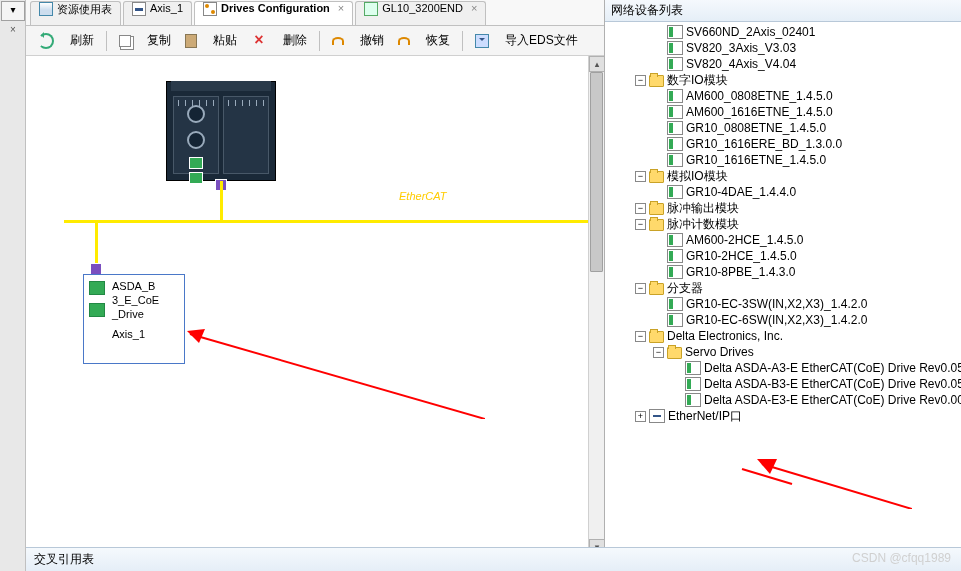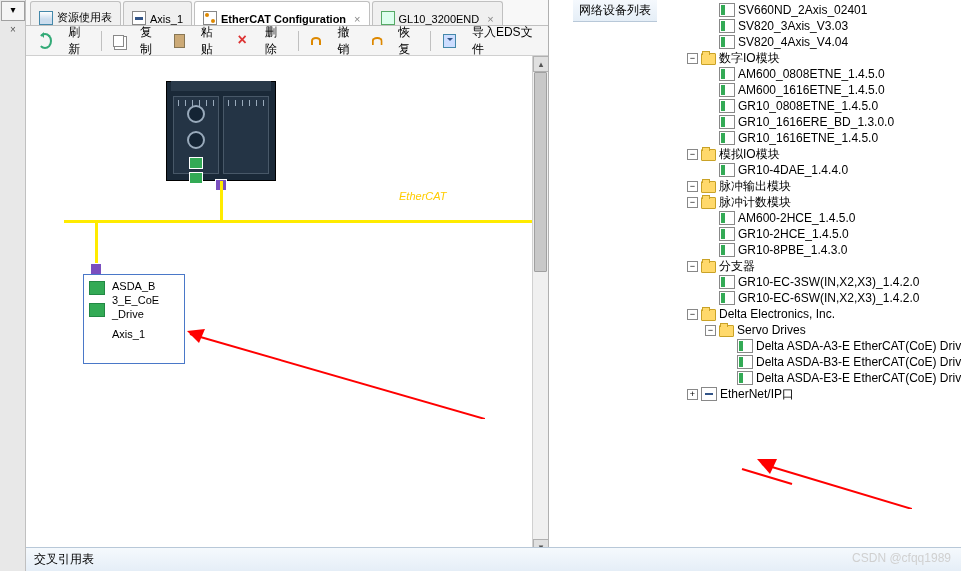--- a/index.html
+++ b/index.html
@@ -7,21 +7,21 @@
     
     .outer { display: flex; width: 961px; height: 571px; }
     
     .left-rail { width: 26px; background: #e8e8e8; border-right: 1px solid #c0c0c0; display: flex; flex-direction: column; }
     .left-rail-btn { width: 24px; height: 20px; border: 1px solid #a0a0a0; background: #f5f5f5; margin: 1px; font-size: 10px; text-align: center; line-height: 16px; cursor: pointer; }
     .left-rail-x { width: 24px; height: 16px; margin: 2px 1px; font-size: 10px; color: #555; text-align: center; cursor: pointer; }
     
     .main-col { flex: 1; display: flex; flex-direction: column; border-right: 1px solid #b0b0b0; min-width: 0; }
     
     .tabs { height: 26px; background: #f8f8f8; display: flex; border-bottom: 1px solid #c0c0c0; padding-left: 4px; align-items: flex-end; }
-    .tab { height: 24px; padding: 0 8px; border: 1px solid #c0c0c0; border-bottom: none; background: #f0f0f0; display: flex; align-items: flex-end; gap: 4px; margin-right: 2px; border-radius: 3px 3px 0 0; cursor: pointer; white-space: nowrap; font-size: 11px; }
+    .tab { height: 24px; padding: 0 8px; border: 1px solid #c0c0c0; border-bottom: none; background: #f0f0f0; display: flex; align-items: flex-start; gap: 4px; margin-right: 2px; border-radius: 3px 3px 0 0; cursor: pointer; white-space: nowrap; font-size: 11px; }
     .tab.active { background: #fff; font-weight: bold; }
     .tab-x { color: #888; font-weight: normal; margin-left: 4px; cursor: pointer; }
     .tab-icon { width: 14px; height: 14px; display: inline-block; }
     .ic-table { background: linear-gradient(#fff,#cde 60%); border: 1px solid #48a; }
     .ic-axis { background: #fff; border: 1px solid #888; position: relative; }
     .ic-axis::after { content: ''; position: absolute; left: 2px; top: 5px; width: 8px; height: 3px; background: #358; }
     .ic-net { border: 1px solid #888; background: #fff; position: relative; }
     .ic-net::before, .ic-net::after { content:''; position:absolute; width:4px; height:4px; border-radius:50%; background:#d80; }
     .ic-net::before { left:1px; top:1px; } .ic-net::after { right:1px; bottom:1px; }
     .ic-mod { background: #dfe; border: 1px solid #5a6; }
@@ -69,21 +69,21 @@
     .axis-txt { margin-top:6px; }
     
     .arrow1 { position:absolute; left:159px; top:273px; width:300px; height:90px; pointer-events:none; }
     
     .scrollbar-h { position:absolute; left:0; right:16px; bottom:0; height:16px; background:#f0f0f0; border-top:1px solid #d0d0d0; }
     .scrollbar-v { position:absolute; right:0; top:0; bottom:16px; width:16px; background:#f0f0f0; border-left:1px solid #d0d0d0; }
     .sb-btn { width:16px; height:16px; background:#e0e0e0; border:1px solid #b0b0b0; position:absolute; font-size:9px; text-align:center; line-height:14px; color:#555; cursor:pointer; }
     .sb-thumb-h { position:absolute; left:16px; top:1px; bottom:1px; width:100px; background:#c8c8c8; border:1px solid #a0a0a0; border-radius:1px; }
     .sb-thumb-v { position:absolute; top:16px; left:1px; right:1px; height:200px; background:#c8c8c8; border:1px solid #a0a0a0; border-radius:1px; }
     
-    .side-col { width: 412px; display:flex; background:#fff;padding-left:24px; }
+    .side-col { width: 356px; display:flex; flex-direction:column; background:#fff; }
     .side-header { height: 22px; background: linear-gradient(#f5f9fd,#e5eef7); border-bottom:1px solid #b8c8d8; padding:0 6px; display:flex; align-items:center; font-size:12px; }
     .tree-wrap { flex:1; overflow:auto; background:#fff; position:relative; padding:2px 0 2px 4px; }
     
     .tree { font-size: 12px; line-height: 16px; }
     .tree ul { list-style:none; padding-left: 18px; }
     .tree li { position: relative; white-space: nowrap; padding: 0; }
     .tree li .row { display:flex; align-items:center; height:16px; cursor:pointer; }
     .toggle { width:11px; height:11px; border:1px solid #888; background:#fff; font-size:9px; line-height:9px; text-align:center; margin-right:3px; cursor:pointer; flex-shrink:0; }
     .toggle.blank { border:none; background:transparent; }
     .nico { width:16px; height:14px; margin-right:3px; flex-shrink:0; }
@@ -114,21 +114,21 @@
       <div class="tab">
         <span class="tab-icon ic-table"></span>
         <span>资源使用表</span>
       </div>
       <div class="tab">
         <span class="tab-icon ic-axis"></span>
         <span>Axis_1</span>
       </div>
       <div class="tab active">
         <span class="tab-icon ic-net"></span>
-        <span>EtherCAT Configuration</span>
+        <span>Drives Configuration</span>
         <span class="tab-x">×</span>
       </div>
       <div class="tab">
         <span class="tab-icon ic-mod"></span>
         <span>GL10_3200END</span>
         <span class="tab-x">×</span>
       </div>
     </div>
 
     <div class="toolbar">

